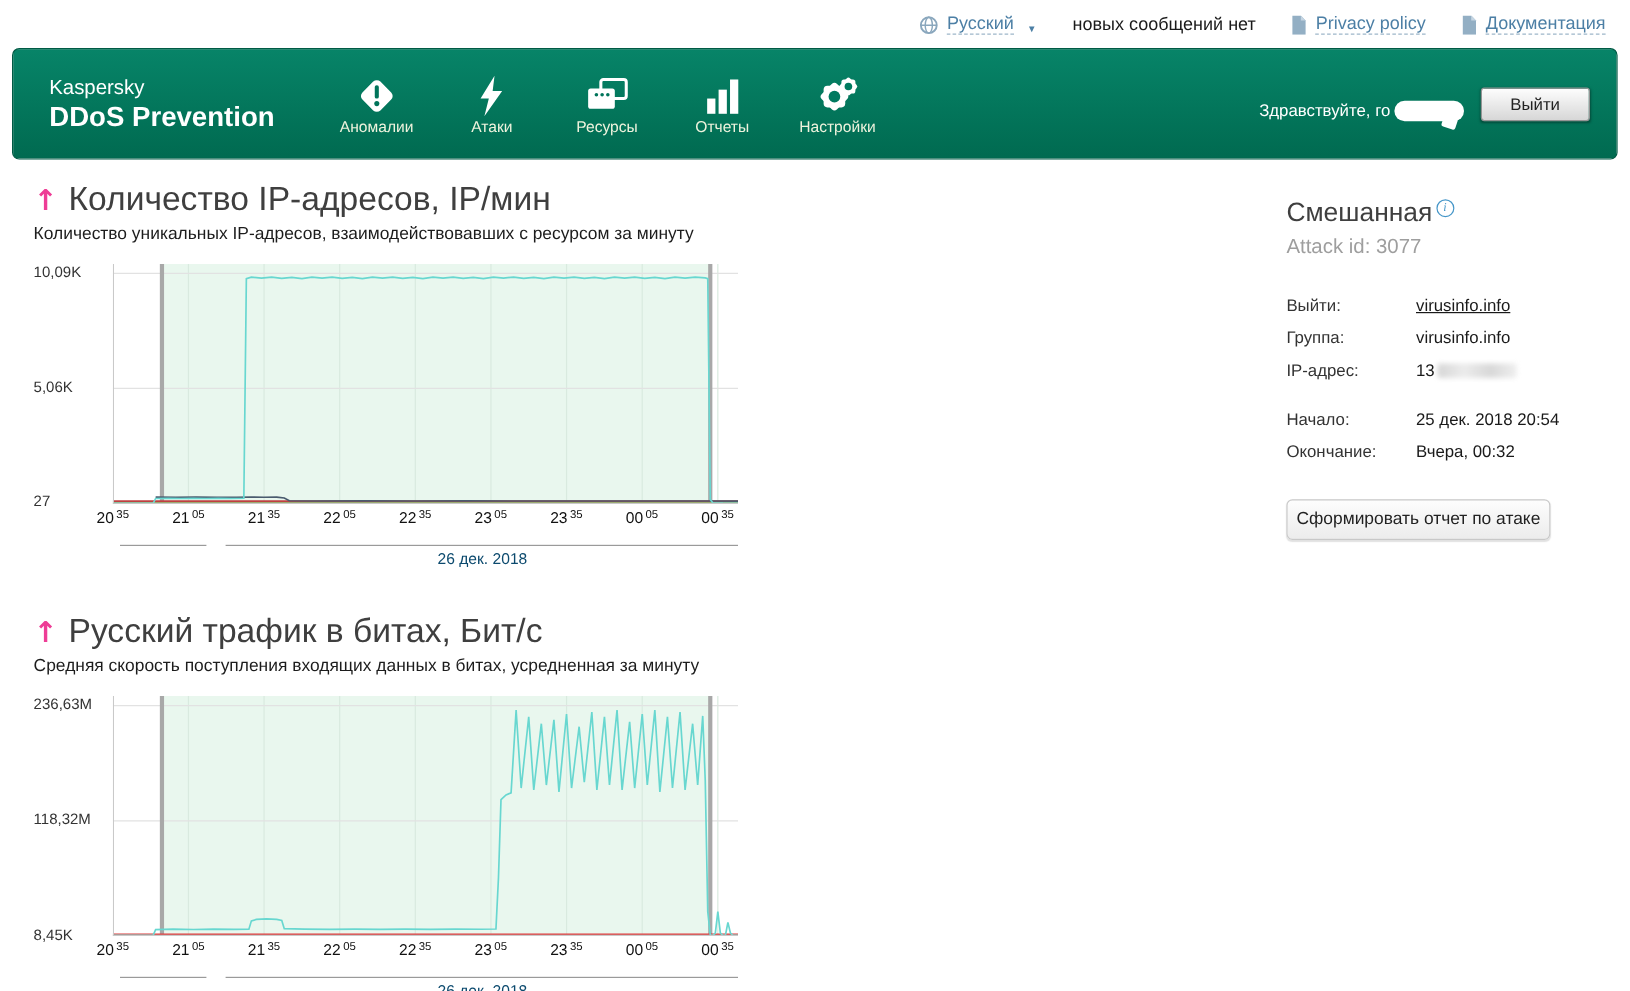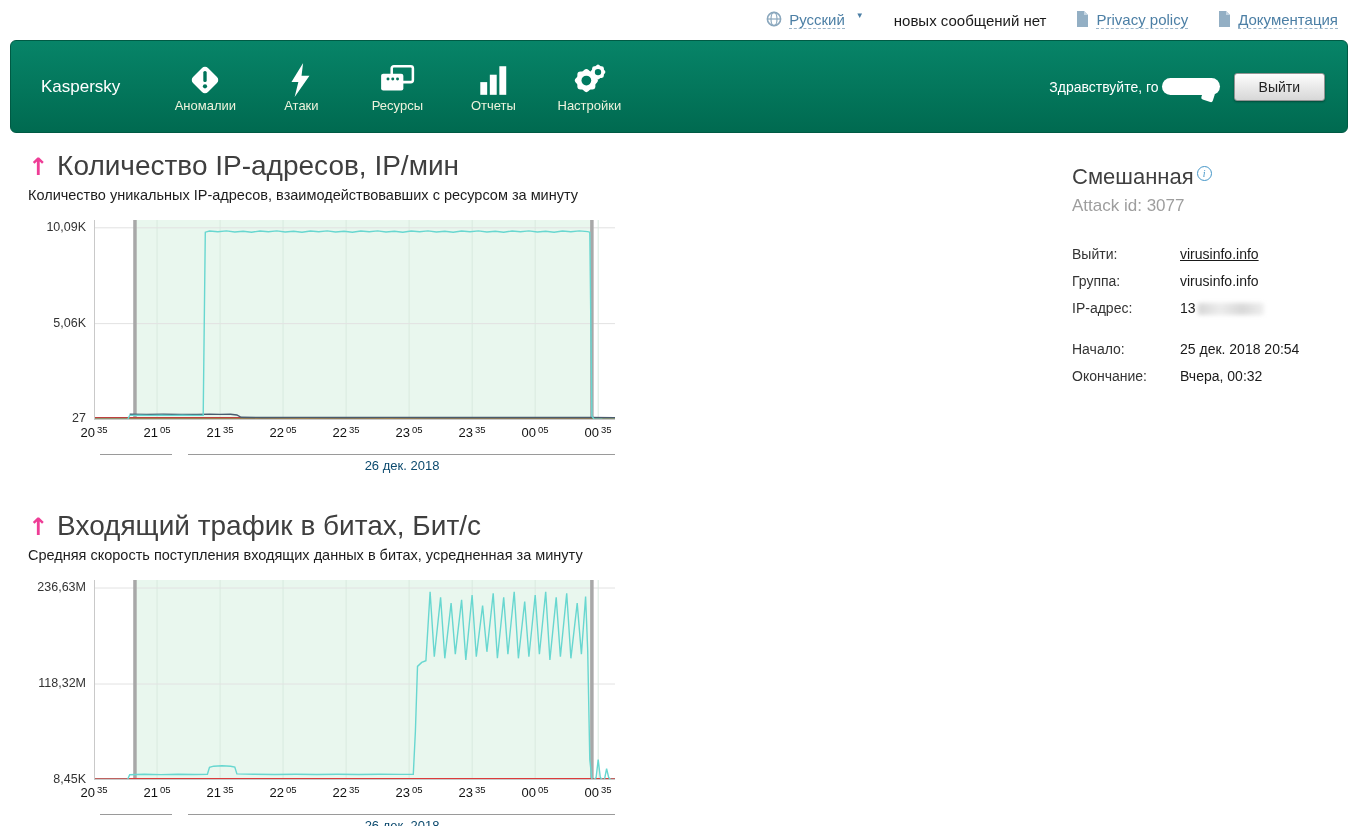--- a/index.html
+++ b/index.html
@@ -3,55 +3,55 @@
 <meta charset="utf-8">
 <style>
   * { margin:0; padding:0; box-sizing:border-box; }
   html,body { width:1358px; height:826px; background:#fff; overflow:hidden;
               font-family:"Liberation Sans", sans-serif; }
   
   .topbar { height:40px; display:flex; justify-content:flex-end; align-items:center;
             gap:30px; padding-right:20px; font-size:15px; }
   .tlink { color:#4c7fa5; text-decoration:none; border-bottom:1px dashed #9db6c9;
            display:inline-block; line-height:17px; cursor:pointer; }
-  .titem { display:flex; align-items:flex-start; gap:7px; }
+  .titem { display:flex; align-items:flex-end; gap:7px; }
   .tmess { color:#1a1a1a; }
   .caret { font-size:8px; color:#4c7fa5; margin-left:4px; }
   
   .gheader { margin:0 10px; height:93px; border-radius:6px;
              background:linear-gradient(#078468,#006a50);
              border:1px solid #005a44; display:flex; align-items:center;
              color:#fff; position:relative; }
   .brand { margin-left:30px; line-height:1.25; }
   .brand .b1 { font-size:17px; }
   .brand .b2 { font-size:23px; font-weight:bold; }
   .nav { display:flex; margin-left:46px; gap:18px; }
   .nav-item { width:78px; display:flex; flex-direction:column; align-items:center;
               cursor:pointer; }
   .nav-item .nicon { height:38px; display:flex; align-items:flex-end; }
   .nav-item .nlabel { font-size:13px; color:#eef3dd; margin-top:0; }
-  .hright { margin-left:auto; margin-right:22px; display:flex; align-items:center; gap:14px; }
+  .hright { margin-left:auto; margin-right:22px; display:flex; align-items:flex-end; gap:14px; }
   .greet { font-size:14px; color:#fff; display:flex; align-items:center; }
   .blob { display:inline-block; width:58px; height:17px; background:#fff;
           border-radius:9px; margin-left:3px; position:relative; }
   .blob::after { content:""; position:absolute; right:6px; bottom:-6px; width:12px;
                  height:10px; background:#fff; transform:rotate(18deg); border-radius:2px;}
   .btn-logout { font-size:14px; color:#222; padding:5px 24px;
                 background:linear-gradient(#fdfdfd,#d7d7d7); border:1px solid #949494;
                 border-radius:3px; box-shadow:0 1px 2px rgba(0,0,0,.35); cursor:pointer; }
   
   .content { position:relative; }
   .main { margin-left:28px; width:680px; }
   .c-titlerow { display:flex; align-items:baseline; margin-top:17px; }
   .arrow-up { color:#ee3d96; font-size:24px; font-weight:bold; margin-right:9px;
               font-family:"DejaVu Sans", sans-serif; }
   .c-title { font-size:28px; color:#3f3f3f; font-weight:400; }
   .c-sub { font-size:14.5px; color:#1c1c1c; margin-top:5px; }
   .chart { position:relative; height:262px; margin-top:9px; }
-  .ytick { position:absolute; left:0; width:58px; text-align:right; font-size:12.5px;
+  .ytick { position:absolute; left:0; width:58px; font-size:12.5px;
            color:#333; }
   .xtick { position:absolute; transform:translateX(-50%); white-space:nowrap;
            color:#111; }
   .xh { font-size:13px; }
   .xm { font-size:9.5px; position:relative; top:-4px; margin-left:2px; }
   .dseg { position:absolute; height:0; border-top:1px solid #9a9a9a; }
   .dlabel { position:absolute; transform:translateX(-50%); color:#0c4a6e; font-size:13px; }
   .plot { position:absolute; }
   
   .sidebar { position:absolute; left:1072px; top:14px; width:250px; }
@@ -101,20 +101,21 @@
       <path d="M1 0 h7 l4 4 v12 h-11 z" fill="#93afc4"></path>
       <path d="M8 0 l4 4 h-4 z" fill="#c5d5e2"></path>
     </svg>
     <span class="tlink">Документация</span>
   </span>
 </div>
 
 <div class="gheader">
   <div class="brand">
     <div class="b1">Kaspersky</div>
+    <div class="b2">DDoS Prevention</div>
   </div>
   <div class="nav">
     <div class="nav-item">
       <span class="nicon">
         <svg width="36" height="36" viewBox="0 0 34 34">
           <rect x="7" y="7" width="20" height="20" rx="4" transform="rotate(45 17 17)" fill="#fff"></rect>
           <rect x="15.4" y="8.5" width="3.2" height="10.5" rx="1.5" fill="#00745a"></rect>
           <circle cx="17" cy="23" r="2" fill="#00745a"></circle>
         </svg>
       </span>
@@ -220,21 +221,21 @@
           <div class="xtick" style="left:570px;top:211px"><span class="xh">00</span><span class="xm">35</span></div>
           <div class="dseg" style="left:72px;top:242px;width:72px"></div>
           <div class="dseg" style="left:160px;top:242px;width:427px"></div>
           <div class="dlabel" style="left:374px;top:246px">26 дек. 2018</div>
         </div>
     </div>
 
     <div style="margin-top:36px;">
       <div class="c-titlerow">
         <span class="arrow-up">↑</span>
-        <span class="c-title">Входящий трафик в битах, Бит/с</span>
+        <span class="c-title">Русский трафик в битах, Бит/с</span>
       </div>
       <div class="c-sub">Средняя скорость поступления входящих данных в битах, усредненная за минуту</div>
       <div class="chart">
           <div class="plot" style="left:66px;top:8px;"><svg width="521" height="200">
               <rect x="40.965725806451616" y="0" width="456.92540322580646" height="200" fill="#e9f7ee"></rect>
               <line x1="63.024193548387096" y1="0" x2="63.024193548387096" y2="200" stroke="#d9eadf"></line>
               <line x1="126.04838709677419" y1="0" x2="126.04838709677419" y2="200" stroke="#d9eadf"></line>
               <line x1="189.0725806451613" y1="0" x2="189.0725806451613" y2="200" stroke="#d9eadf"></line>
               <line x1="252.09677419354838" y1="0" x2="252.09677419354838" y2="200" stroke="#d9eadf"></line>
               <line x1="315.1209677419355" y1="0" x2="315.1209677419355" y2="200" stroke="#d9eadf"></line>
@@ -296,14 +297,15 @@
       <div class="s-row">
         <span class="lab">Начало:</span>
         <span class="val">25 дек. 2018 20:54</span>
       </div>
       <div class="s-row">
         <span class="lab">Окончание:</span>
         <span class="val">Вчера, 00:32</span>
       </div>
     </div>
 
+    <button class="btn-report">Сформировать отчет по атаке</button>
   </div>
 </div>
 
 </body></html>

